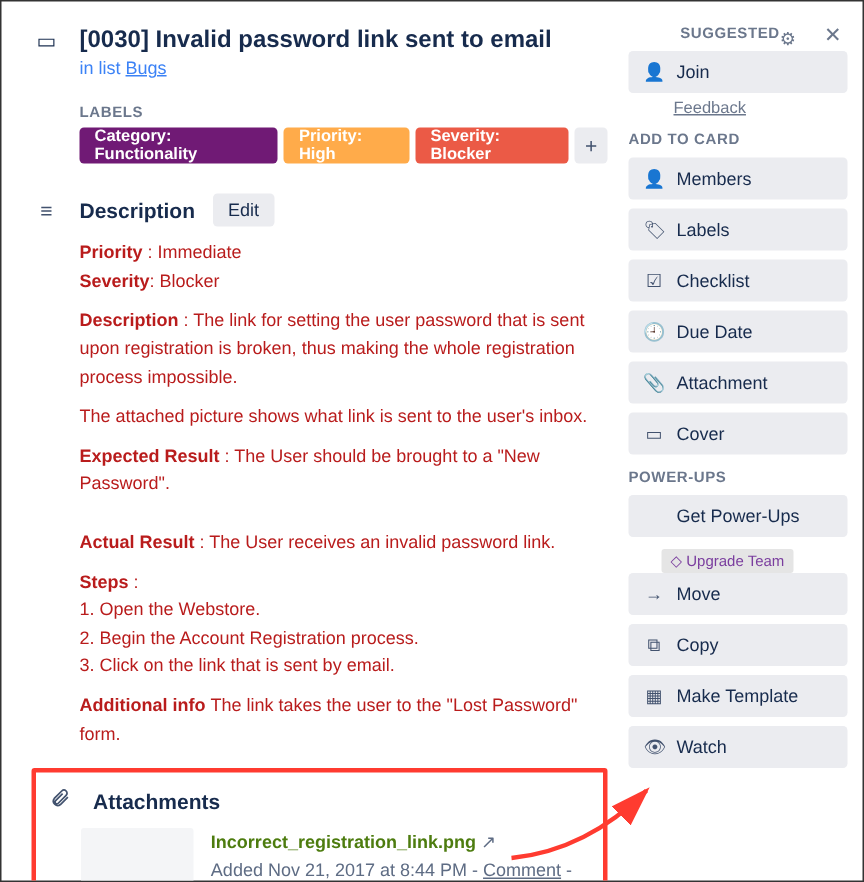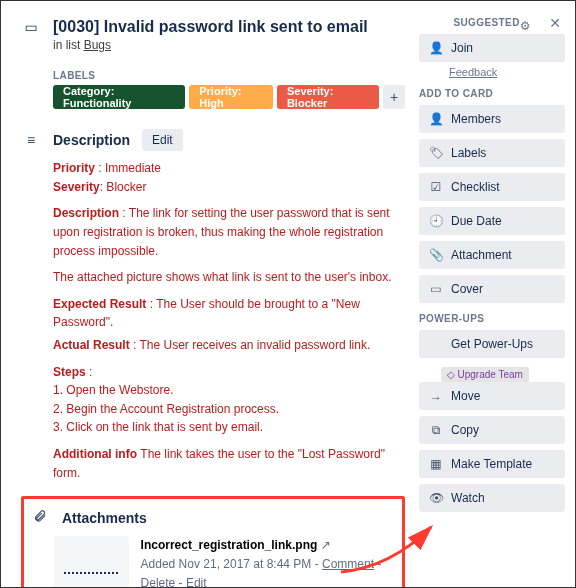--- a/index.html
+++ b/index.html
@@ -4,39 +4,39 @@
 <style>
   * { box-sizing: border-box; }
   body { margin:0; font-family: -apple-system, BlinkMacSystemFont, "Segoe UI", Helvetica, Arial, sans-serif; background:#fff; color:#172b4d; }
   .viewport { width:576px; height:588px; padding:0 4px; border:1px solid #333; overflow:hidden; position:relative; }
   .card { padding:16px 6px 16px 16px; display:flex; gap:14px; }
   .main { flex:1; min-width:0; }
   .side { width:146px; flex:0 0 146px; }
   .titlebar { display:flex; align-items:flex-start; gap:12px; }
   .title-icon { width:20px; text-align:center; margin-top:2px; font-size:14px; }
   .title-text { margin:0; font-size:16px; font-weight:700; line-height:1.2; }
-  .sublist { color:#404040; font-size:12px; margin:2px 0 0 32px; }
+  .sublist { color:#3b82f6; font-size:12px; margin:2px 0 0 32px; }
   .close { position:absolute; right:14px; top:14px; color:#6b778c; font-size:14px; cursor:pointer; }
   .labels-head { font-size:10px; font-weight:700; letter-spacing:.4px; color:#6b778c; margin:18px 0 4px 32px; }
   .label-row { margin-left:32px; display:flex; gap:4px; }
   .label { display:inline-flex; align-items:center; padding:0 10px; height:24px; border-radius:3px; color:#fff; font-size:11px; font-weight:700; }
   .add-label { width:24px; height:24px; background:#ebecf0; color:#42526e; border-radius:3px; display:flex; align-items:center; justify-content:center; cursor:pointer; font-size:14px; }
   .section-head { display:flex; align-items:center; gap:12px; margin-top:20px; }
   .section-icon { width:20px; text-align:center; color:#42526e; font-size:14px; }
   .section-title { font-size:14px; font-weight:700; margin:0; }
   .edit-btn { background:#ebecf0; color:#172b4d; border:none; border-radius:3px; height:22px; padding:0 10px; font-size:12px; cursor:pointer; }
   .desc { margin:8px 0 0 32px; font-size:12px; line-height:1.55; color:#b91c1c; }
   .desc b { font-weight:700; }
   .highlight { border:3px solid #ff3b30; border-radius:2px; margin:14px 0 0 0; padding:10px 10px 14px 6px; }
   .att-head { display:flex; align-items:center; gap:12px; }
   .att-body { display:flex; margin:10px 0 0 24px; gap:12px; }
   .thumb { width:92px; height:58px; background:#f4f5f7; border-radius:2px; position:relative; }
   .thumb::after { content:""; position:absolute; left:10px; right:10px; top:36px; height:2px; background:repeating-linear-gradient(90deg,#172b4d 0,#172b4d 2px,transparent 2px,transparent 4px); }
   .att-info { font-size:12px; color:#5e6c84; line-height:1.6; }
-  .att-name { color:#000000; font-weight:700; }
+  .att-name { color:#4d7c0f; font-weight:700; }
   .linky { text-decoration:underline; cursor:pointer; }
   
   .side h3 { font-size:10px; font-weight:700; letter-spacing:.4px; color:#6b778c; margin:10px 0 6px; }
   .side-row { display:flex; align-items:center; justify-content:center;}
   .gear { color:#6b778c; font-size:12px; cursor:pointer; }
   .side-btn { display:flex; align-items:center; gap:8px; width:100%; background:#ebecf0; border:none; border-radius:3px; height:28px; padding:0 10px; font-size:12px; color:#172b4d; cursor:pointer; margin-bottom:6px; text-align:left; }
   .side-btn .ico { width:14px; text-align:center; color:#42526e; }
   .feedback { font-size:11px; text-decoration:underline; color:#6b778c; margin:-2px 0 10px 30px; display:block; cursor:pointer; }
   .powerup-txt { font-size:10px; color:#6b778c; line-height:1.4; margin:6px 0; }
   .upgrade { display:inline-block; font-size:10px; background:#e5e5e5; color:#7a3d9e; padding:2px 6px; border-radius:2px; cursor:pointer;margin-left:22px; }
@@ -55,38 +55,38 @@
     <div class="titlebar">
       <div class="title-icon">▭</div>
       <div style="flex:1">
         <h1 class="title-text">[0030] Invalid password link sent to email</h1>
       </div>
     </div>
     <div class="sublist"><span>in list </span><span style="text-decoration:underline">Bugs</span></div>
 
     <div class="labels-head">LABELS</div>
     <div class="label-row">
-      <span class="label" style="background: #14532d;">Category: Functionality</span>
+      <span class="label" style="background: #701a75;">Category: Functionality</span>
       <span class="label" style="background: rgb(255, 171, 74);">Priority: High</span>
       <span class="label" style="background: rgb(235, 90, 70);">Severity: Blocker</span>
       <span class="add-label">+</span>
     </div>
 
     <div class="section-head">
       <div class="section-icon">≡</div>
       <h2 class="section-title">Description</h2>
       <button class="edit-btn">Edit</button>
     </div>
     <div class="desc">
       <div><b>Priority</b><span> : Immediate</span></div>
       <div><b>Severity</b><span>: Blocker</span></div>
       <div style="margin-top:8px"><b>Description</b><span> : The link for setting the user password that is sent upon registration is broken, thus making the whole registration process impossible.</span></div>
       <div style="margin-top:8px">The attached picture shows what link is sent to the user's inbox.</div>
       <div style="margin-top:8px"><b>Expected Result</b><span> : The User should be brought to a "New Password".</span></div>
-      <div style="margin-top:4px"><b>Actual Result</b><span> : The User receives an invalid password link.</span></div>
+      <div style="margin-top:20px"><b>Actual Result</b><span> : The User receives an invalid password link.</span></div>
       <div style="margin-top:8px"><b>Steps</b><span> :</span></div>
       <div>1. Open the Webstore.</div>
       <div>2. Begin the Account Registration process.</div>
       <div>3. Click on the link that is sent by email.</div>
       <div style="margin-top:8px"><b>Additional info </b><span>The link takes the user to the "Lost Password" form.</span></div>
     </div>
 
     <div class="highlight">
       <div class="att-head">
         <div class="section-icon">

